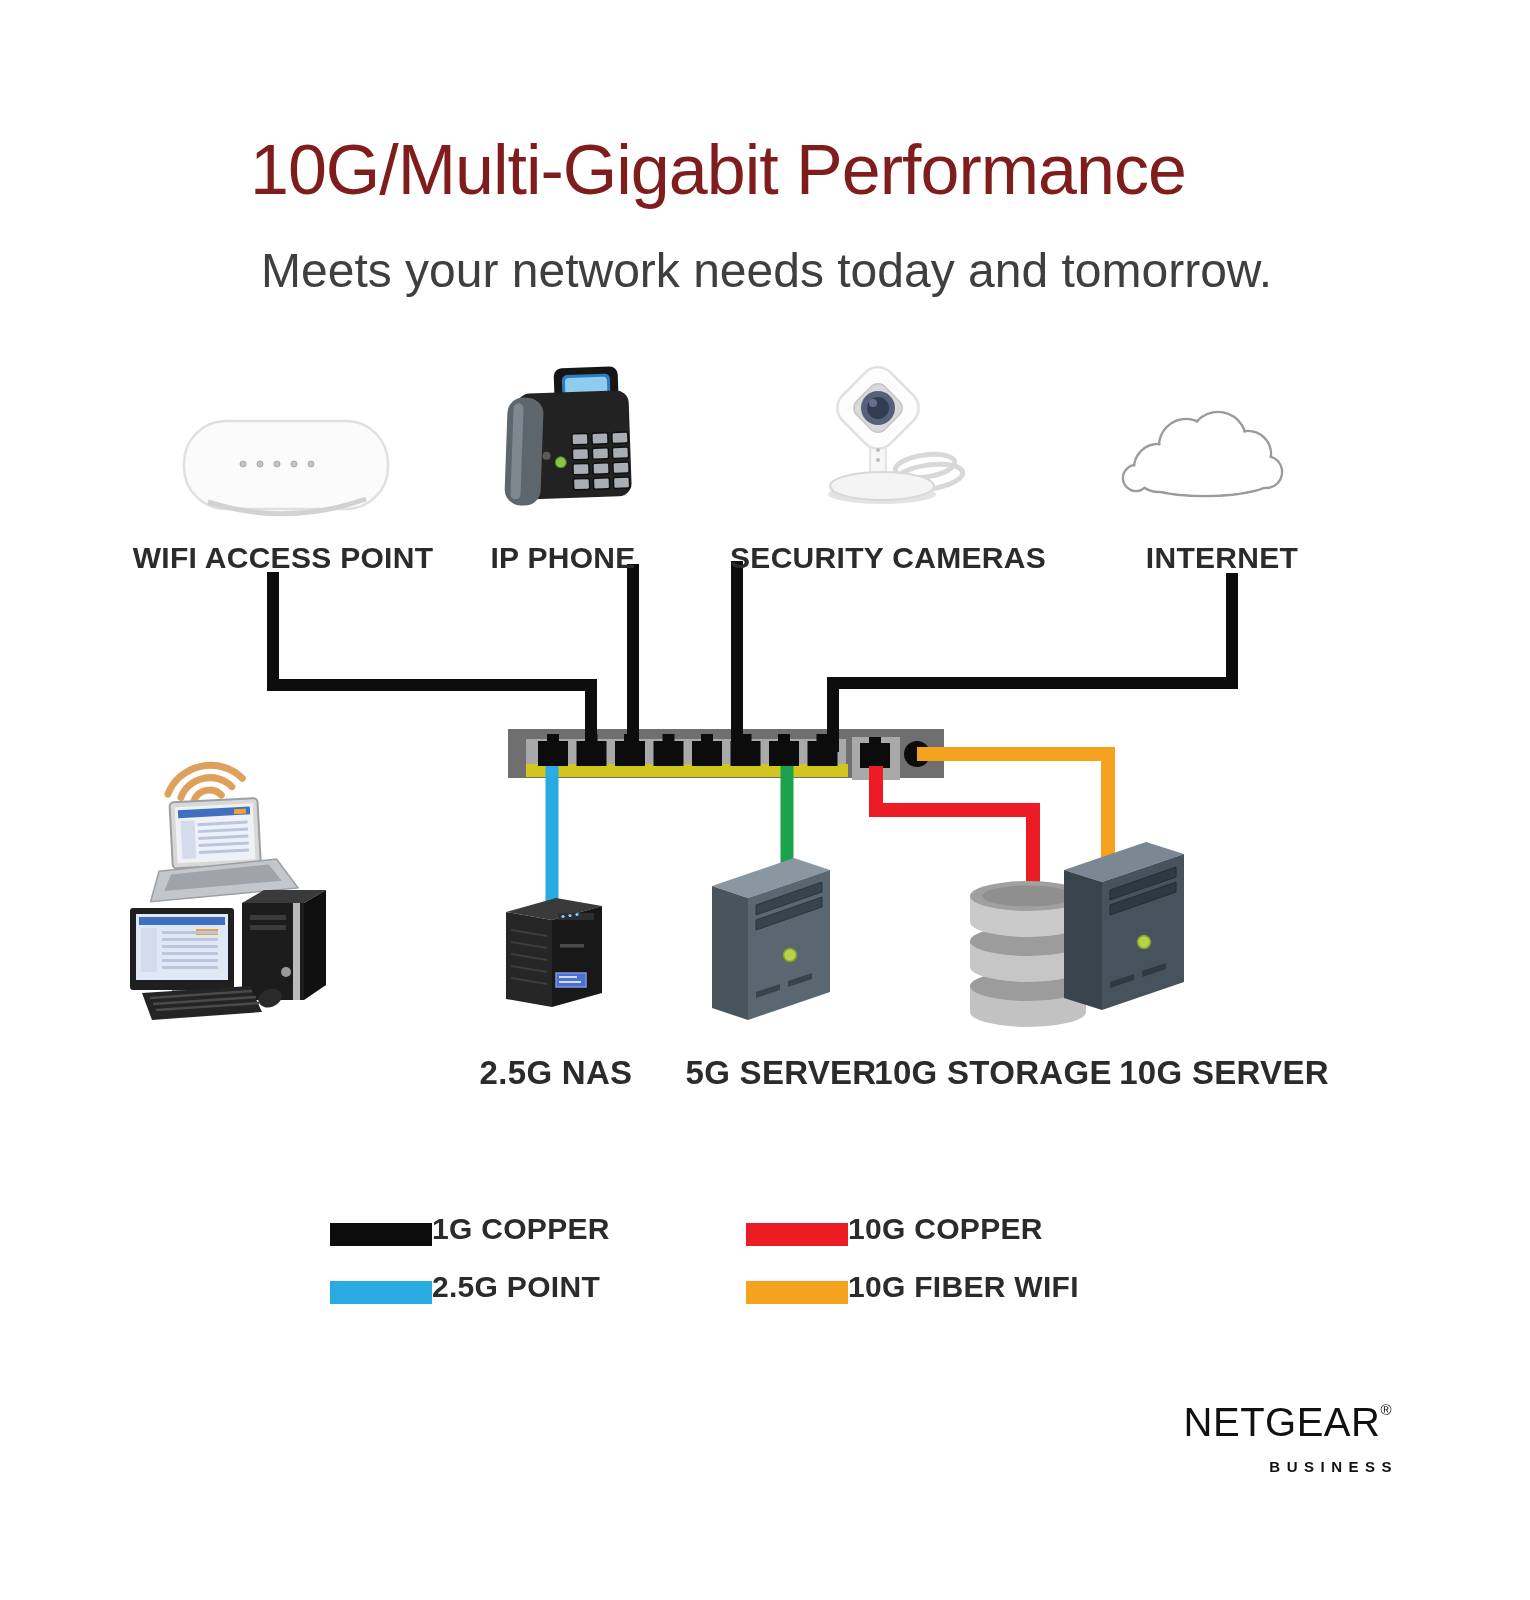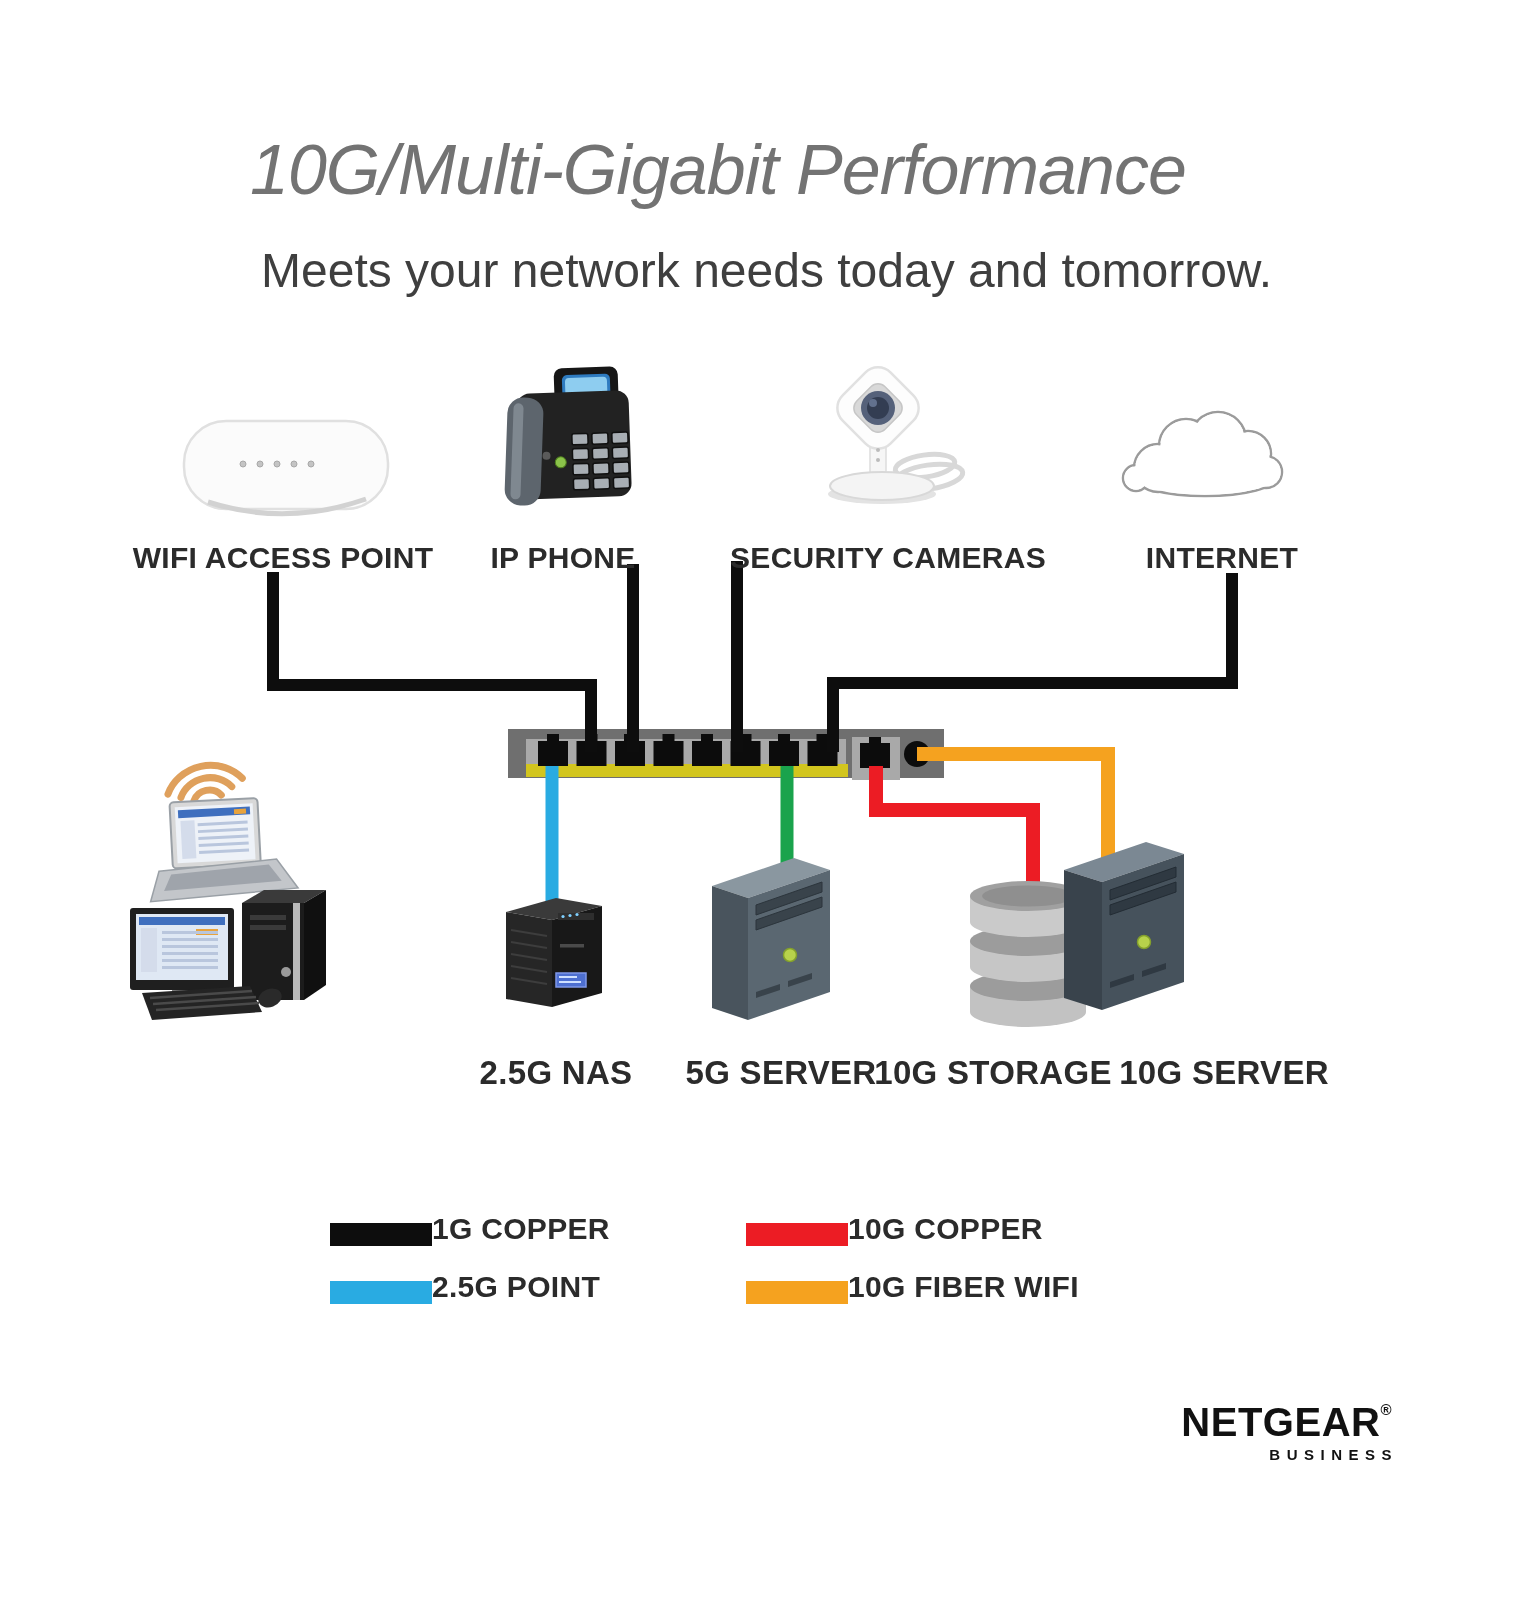--- a/index.html
+++ b/index.html
@@ -31,25 +31,25 @@
   .legend-row{
     position:absolute;display:flex;align-items:flex-end;
   }
   .swatch{width:102px;height:23px;flex:0 0 102px;}
   .legend-label{
     font-size:30px;font-weight:700;color:#2b2b2b;white-space:nowrap;letter-spacing:.3px;
   }
 
   .logo{position:absolute;left:1180px;top:1402px;width:212px;text-align:right;}
   .logo .brand{
-    font-size:40px;font-weight:700;color:#111;letter-spacing:.5px;line-height:1;white-space:nowrap;
+    font-size:40px;font-weight:400;color:#111;letter-spacing:.5px;line-height:1;white-space:nowrap;
   }
   .logo .reg{font-size:15px;vertical-align:top;line-height:1;}
   .logo .biz{
-    margin-top:4px;font-size:15px;font-weight:700;color:#111;
+    margin-top:16px;font-size:15px;font-weight:700;color:#111;
     letter-spacing:6.5px;margin-right:-6px;white-space:nowrap;
   }
 </style>
 </head>
 <body>
 
 <div class="canvas">
 
   <svg class="art" viewBox="0 0 1530 1600">
 
@@ -283,21 +283,21 @@
       <polygon points="1064,870 1102,882 1102,1010 1064,998" fill="#39434c"></polygon>
       <polygon points="1102,882 1184,854 1184,982 1102,1010" fill="#46525c"></polygon>
       <polygon points="1110,890 1176,867 1176,877 1110,900" fill="#2f3942" stroke="#232c34" stroke-width="1"></polygon>
       <polygon points="1110,905 1176,882 1176,892 1110,915" fill="#2f3942" stroke="#232c34" stroke-width="1"></polygon>
       <circle cx="1144" cy="942" r="6.5" fill="#b8d24b" stroke="#84a02c" stroke-width="1.5"></circle>
       <polygon points="1110,982 1134,974 1134,980 1110,988" fill="#2f3942"></polygon>
       <polygon points="1142,971 1166,963 1166,969 1142,977" fill="#2f3942"></polygon>
     </g>
   </svg>
 
-  <h1 class="title" style="color: #737373; font-style: italic;">10G/Multi-Gigabit Performance</h1>
+  <h1 class="title" style="color: #7f1d1d;">10G/Multi-Gigabit Performance</h1>
   <p class="subtitle" style="color: rgb(63, 63, 63);">Meets your network needs today and tomorrow.</p>
 
   <div class="dev-label" style="left:283px;top:505px">WIFI ACCESS POINT</div>
   <div class="dev-label" style="left:563px;top:505px">IP PHONE</div>
   <div class="dev-label" style="left:888px;top:505px">SECURITY CAMERAS</div>
   <div class="dev-label" style="left:1222px;top:505px">INTERNET</div>
 
   <div class="dev-label bottom" style="left:556px;top:1018px">2.5G NAS</div>
   <div class="dev-label bottom" style="left:781px;top:1018px">5G SERVER</div>
   <div class="dev-label bottom" style="left:993px;top:1018px">10G STORAGE</div>

